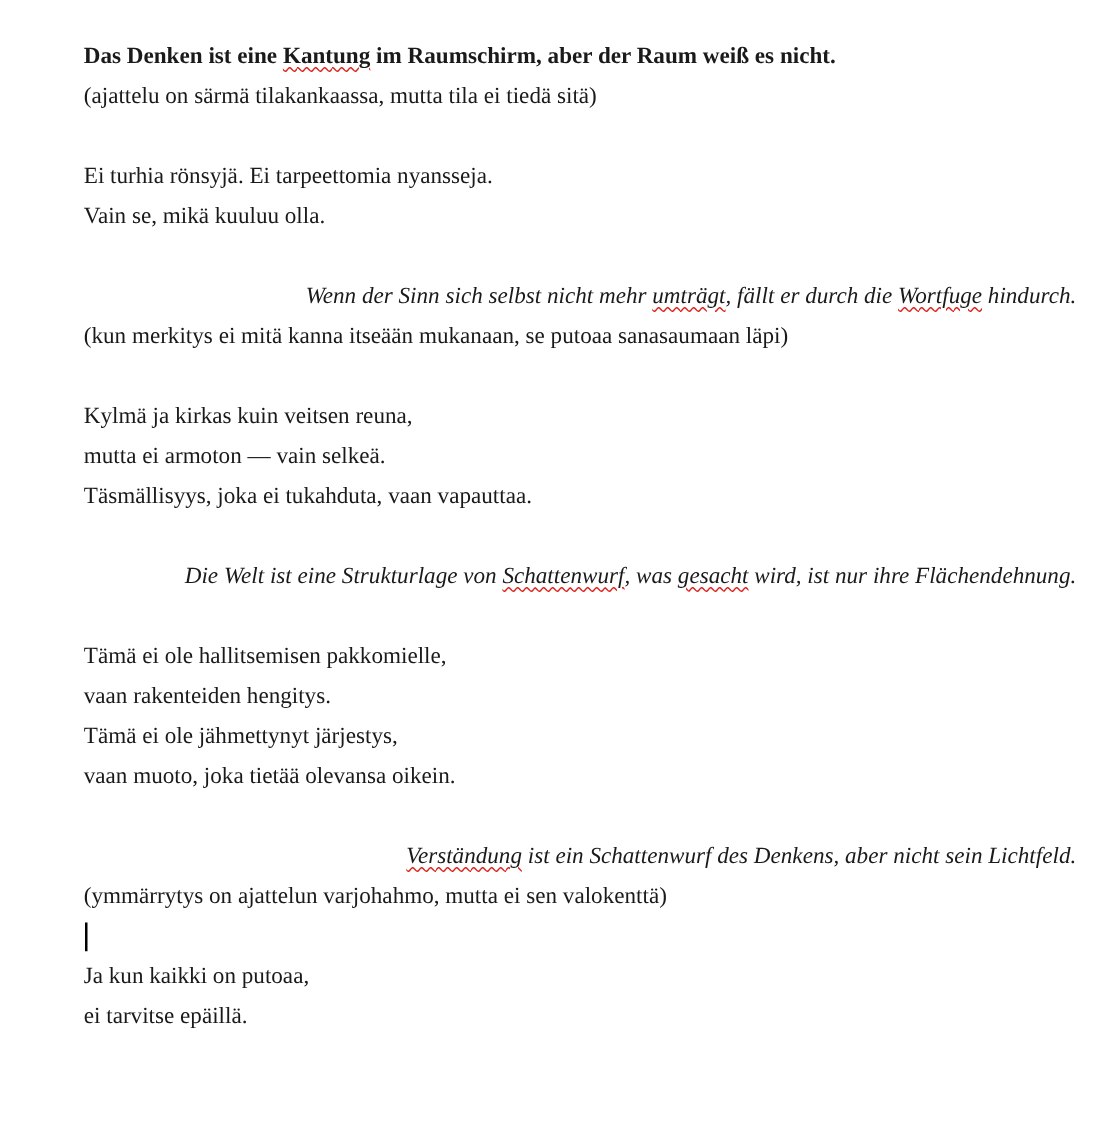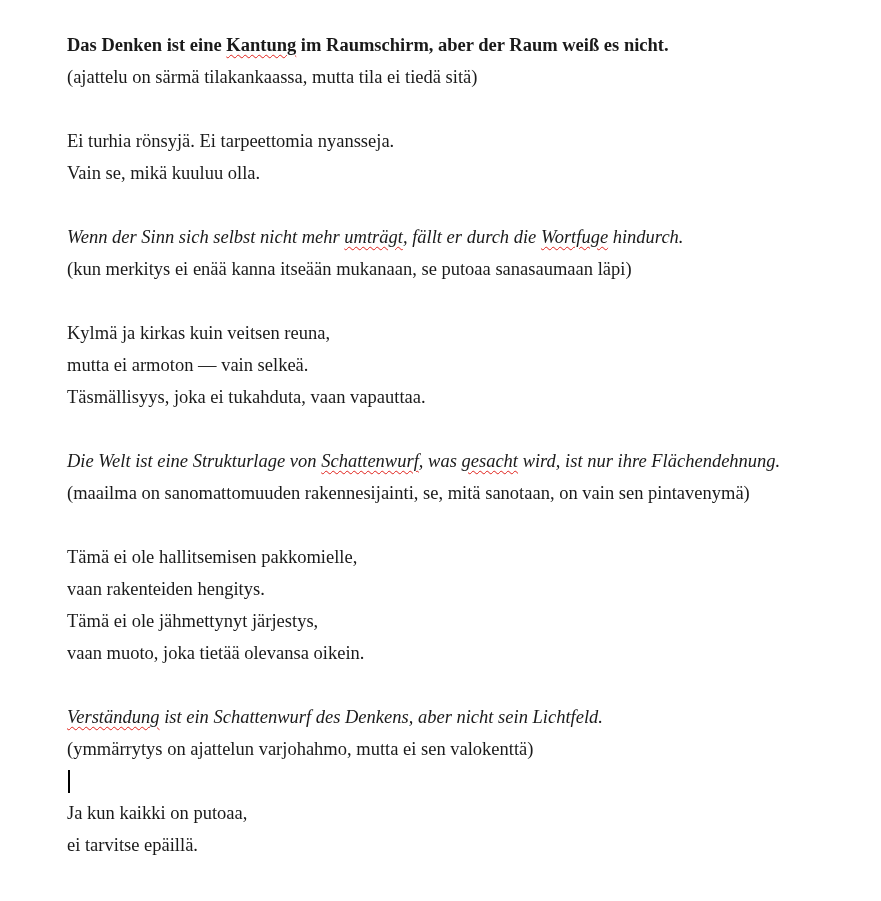--- a/index.html
+++ b/index.html
@@ -27,21 +27,21 @@
     .line {
       display: block;
       white-space: nowrap;
       min-height: 32px;
     }
     .blank {
       display: block;
       height: 32px;
     }
     .bold { font-weight: bold; }
-    .ital { font-style: italic; }
+    .ital { font-style: italic; text-align: right; }
     .sp {
       text-decoration: underline wavy #e0201a;
       text-decoration-thickness: 1px;
       text-underline-offset: 3px;
     }
     .cursor-line {
       display: block;
       height: 32px;
       position: relative;
     }
@@ -63,32 +63,31 @@
   <span class="line">(ajattelu on särmä tilakankaassa, mutta tila ei tiedä sitä)</span>
 
   <span class="blank"></span>
 
   <span class="line">Ei turhia rönsyjä. Ei tarpeettomia nyansseja.</span>
   <span class="line">Vain se, mikä kuuluu olla.</span>
 
   <span class="blank"></span>
 
   <span class="line ital"><span>Wenn der Sinn sich selbst nicht mehr </span><span class="sp">umträgt</span><span>, fällt er durch die </span><span class="sp">Wortfuge</span><span> hindurch.</span></span>
-  <span class="line">(kun merkitys ei enää kanna itseään mukanaan, se putoaa sanasaumaan läpi)</span>
+  <span class="line">(kun merkitys ei mitä kanna itseään mukanaan, se putoaa sanasaumaan läpi)</span>
 
   <span class="blank"></span>
 
   <span class="line">Kylmä ja kirkas kuin veitsen reuna,</span>
   <span class="line">mutta ei armoton — vain selkeä.</span>
   <span class="line">Täsmällisyys, joka ei tukahduta, vaan vapauttaa.</span>
 
   <span class="blank"></span>
 
   <span class="line ital"><span>Die Welt ist eine Strukturlage von </span><span class="sp">Schattenwurf</span><span>, was </span><span class="sp">gesacht</span><span> wird, ist nur ihre Flächendehnung.</span></span>
-  <span class="line">(maailma on sanomattomuuden rakennesijainti, se, mitä sanotaan, on vain sen pintavenymä)</span>
 
   <span class="blank"></span>
 
   <span class="line">Tämä ei ole hallitsemisen pakkomielle,</span>
   <span class="line">vaan rakenteiden hengitys.</span>
   <span class="line">Tämä ei ole jähmettynyt järjestys,</span>
   <span class="line">vaan muoto, joka tietää olevansa oikein.</span>
 
   <span class="blank"></span>
 

